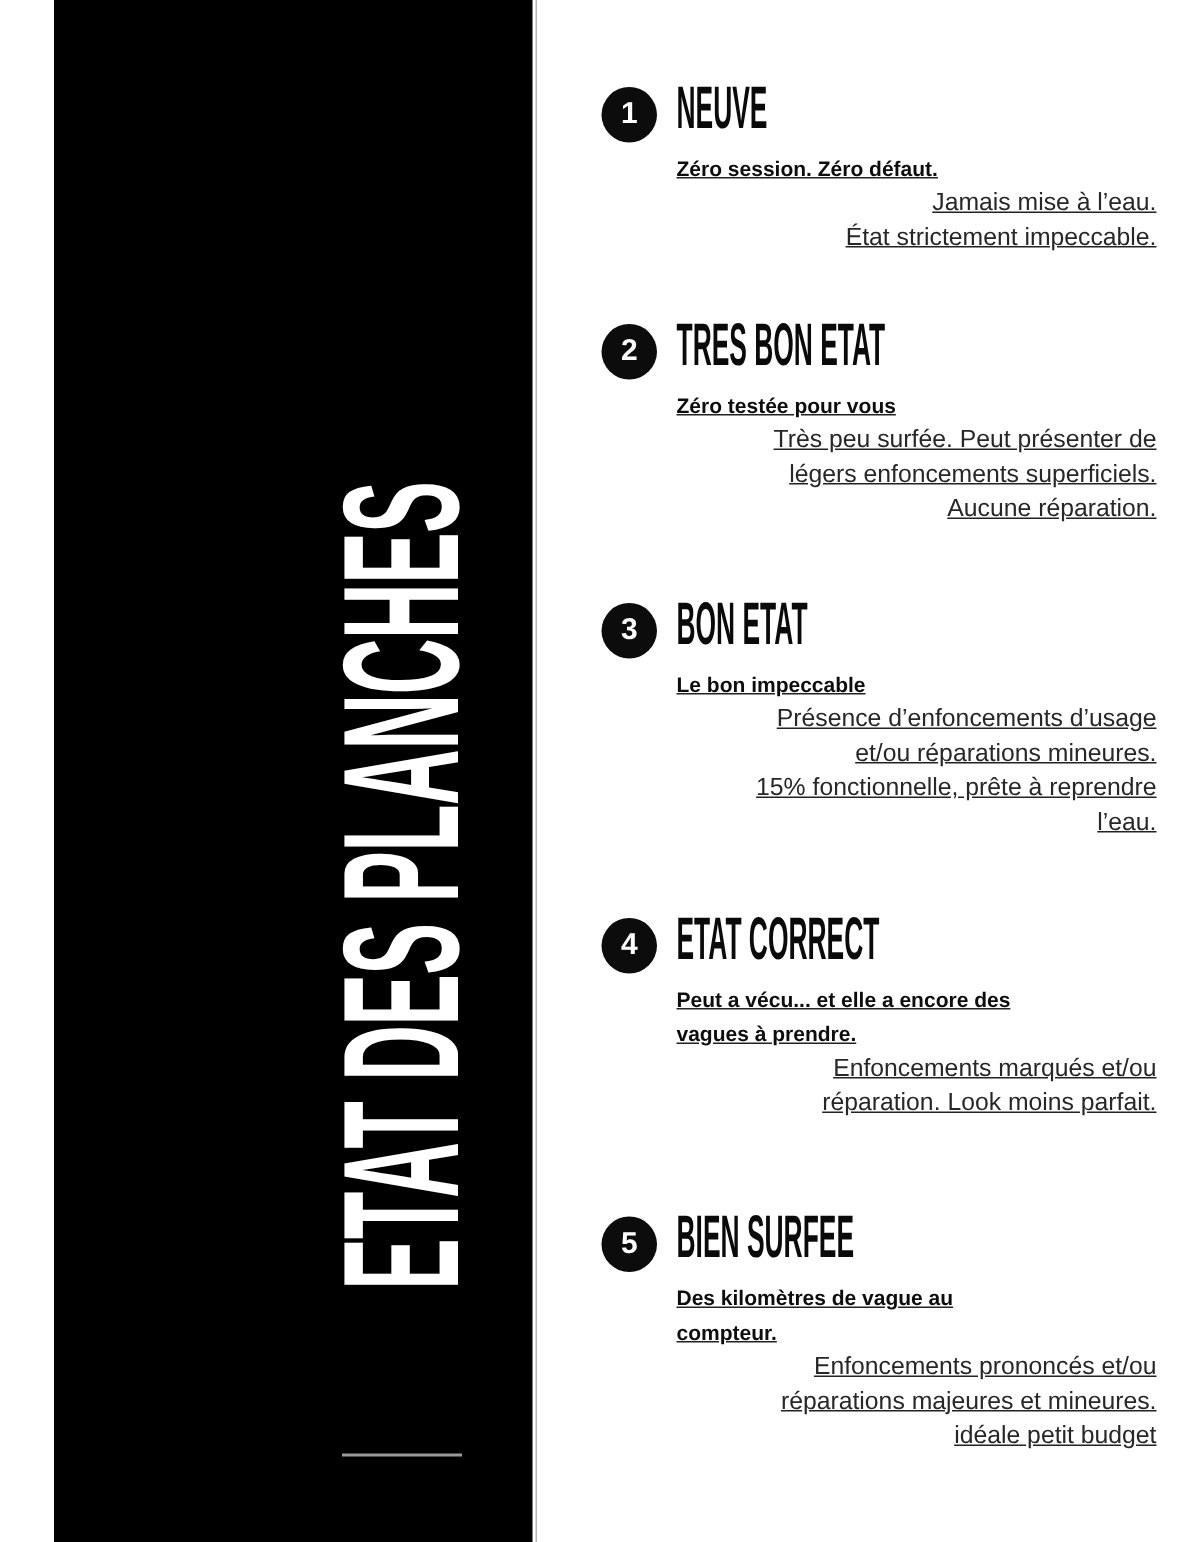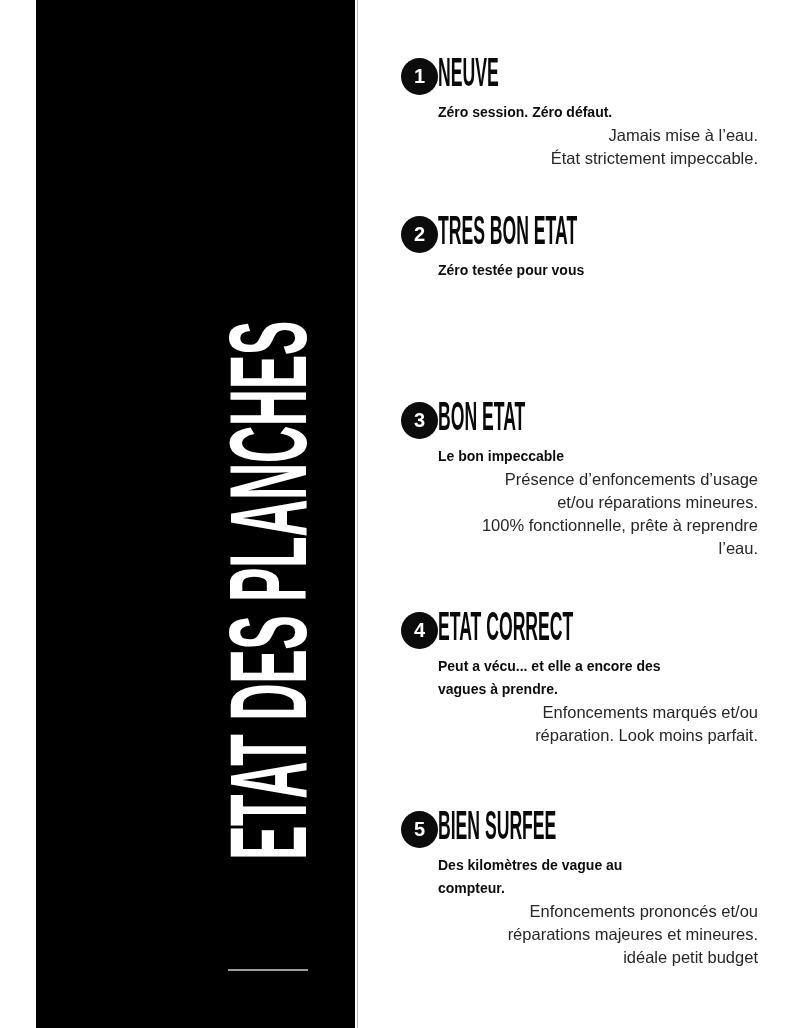--- a/index.html
+++ b/index.html
@@ -75,21 +75,23 @@
     border-radius: 50%;
     background: #0c0c0c;
     color: #ffffff;
     font-weight: 700;
     font-size: 20px;
     display: flex;
     align-items: center;
     justify-content: center;
   }
   .content {
+    margin-left: 13px;
     width: 320px;
+    text-decoration: underline;
   }
   .heading {
     display: inline-block;
     font-weight: 700;
     font-size: 40px;
     line-height: 40px;
     margin-top: -6px;
     color: #0a0a0a;
     letter-spacing: 0;
     transform: scaleX(0.44);
@@ -138,35 +140,38 @@
   </div>
 
   <div class="section s2">
     <div class="badge">
       <span>2</span>
     </div>
     <div class="content">
       <div class="heading">TRES BON ETAT</div>
       <div class="textblock">
         <div class="subtitle">Zéro testée pour vous</div>
+        <div class="bodytext">Très peu surfée. Peut présenter de
+légers enfoncements superficiels.
+Aucune réparation.</div>
       </div>
     </div>
   </div>
 
   <div class="section s3">
     <div class="badge">
       <span>3</span>
     </div>
     <div class="content">
       <div class="heading">BON ETAT</div>
       <div class="textblock">
         <div class="subtitle">Le bon impeccable</div>
         <div class="bodytext">Présence d’enfoncements d’usage
 et/ou réparations mineures.
-100% fonctionnelle, prête à reprendre
+15% fonctionnelle, prête à reprendre
 l’eau.</div>
       </div>
     </div>
   </div>
 
   <div class="section s4">
     <div class="badge">
       <span>4</span>
     </div>
     <div class="content">

